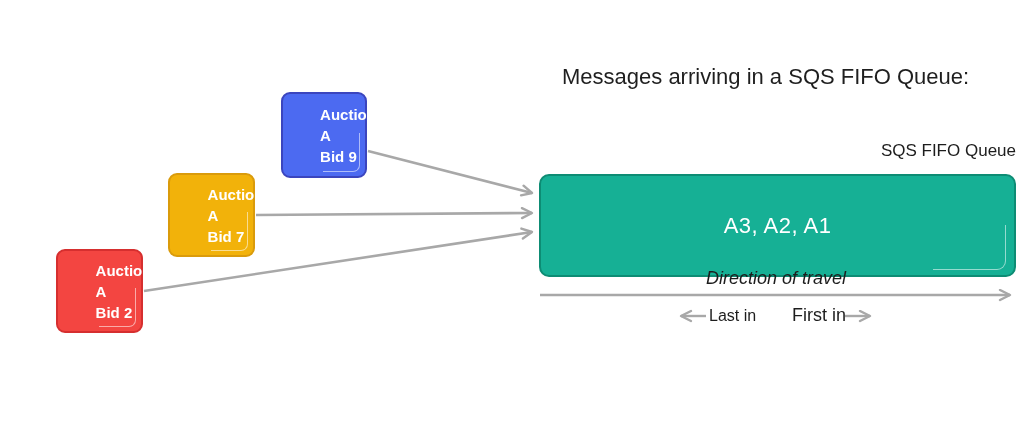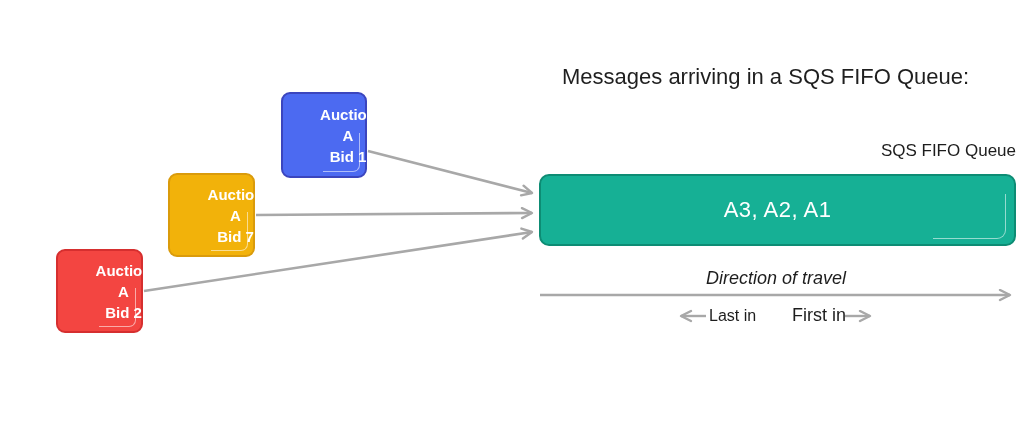--- a/index.html
+++ b/index.html
@@ -5,37 +5,37 @@
   html,body{margin:0;padding:0;background:#fff;}
   #canvas{
     position:relative;width:1024px;height:427px;background:#ffffff;overflow:hidden;
     font-family:"Liberation Sans", sans-serif;color:#1e1e1e;margin-left:28px;
   }
   .abs{position:absolute;}
   #title{left:534px;top:63px;font-size:22px;line-height:27px;color:#1f1f1f;}
   
   .msg-box{
     position:absolute;border-radius:9px;display:flex;align-items:center;justify-content:center;
-    text-align:center;color:#ffffff;font-size:15px;font-weight:600;line-height:21px;
+    text-align:left;color:#ffffff;font-size:15px;font-weight:600;line-height:21px;
     box-sizing:border-box;border:2px solid transparent;padding-left:48px;
   }
   #box-bid1{left:253px;top:92px;width:86px;height:86px;background:#4c6af1;border-color:#3b45be;}
   #box-bid2{left:140px;top:173px;width:87px;height:84px;background:#f2b20a;border-color:#da9b0b;}
   #box-bid3{left:28px;top:249px;width:87px;height:84px;background:#f34541;border-color:#d62f2f;}
   
   .corner{
     position:absolute;right:5px;bottom:4px;width:36px;height:38px;
     border-right:1.5px solid rgba(255,255,255,0.55);
     border-bottom:1.5px solid rgba(255,255,255,0.55);
     border-bottom-right-radius:7px;pointer-events:none;
   }
   
   #queue-label{left:511px;top:141px;width:477px;text-align:right;font-size:17px;color:#1d1d1d;}
   #queue-box{
-    position:absolute;left:511px;top:174px;width:477px;height:72px;background:#16b095;
+    position:absolute;left:511px;top:174px;width:477px;height:103px;background:#16b095;
     border:2px solid #0d8c74;border-radius:10px;box-sizing:border-box;
     display:flex;align-items:center;justify-content:center;
     color:#ffffff;font-size:22px;font-weight:500;letter-spacing:0.5px;
   }
   #queue-box .corner{right:8px;bottom:5px;width:72px;height:44px;border-bottom-right-radius:9px;}
   
   #direction-label{left:511px;top:268px;width:474px;text-align:center;font-size:18px;color:#1d1d1d;font-style:italic;}
   #last-in-label{left:681px;top:305px;font-size:16px;line-height:21px;color:#1d1d1d;}
   #first-in-label{left:764px;top:305px;font-size:18px;line-height:21px;color:#1d1d1d;}
   svg#arrow-layer{position:absolute;left:0;top:0;width:1024px;height:427px;}
@@ -63,21 +63,21 @@
     <line x1="678" y1="316" x2="653" y2="316" stroke="#a8a8a8" stroke-width="2.4" marker-end="url(#chev)"></line>
 
     <line x1="817" y1="316" x2="842" y2="316" stroke="#a8a8a8" stroke-width="2.4" marker-end="url(#chev)"></line>
   </svg>
 
   <div id="title" class="abs">Messages arriving in a SQS FIFO Queue:</div>
 
   <div id="box-bid1" class="msg-box">
     <div>
       <span>Auction A</span><br>
-      <span>Bid 1</span>
+      <span>Bid 9</span>
     </div>
     <div class="corner"></div>
   </div>
 
   <div id="box-bid2" class="msg-box">
     <div>
       <span>Auction A</span><br>
       <span>Bid 7</span>
     </div>
     <div class="corner"></div>

